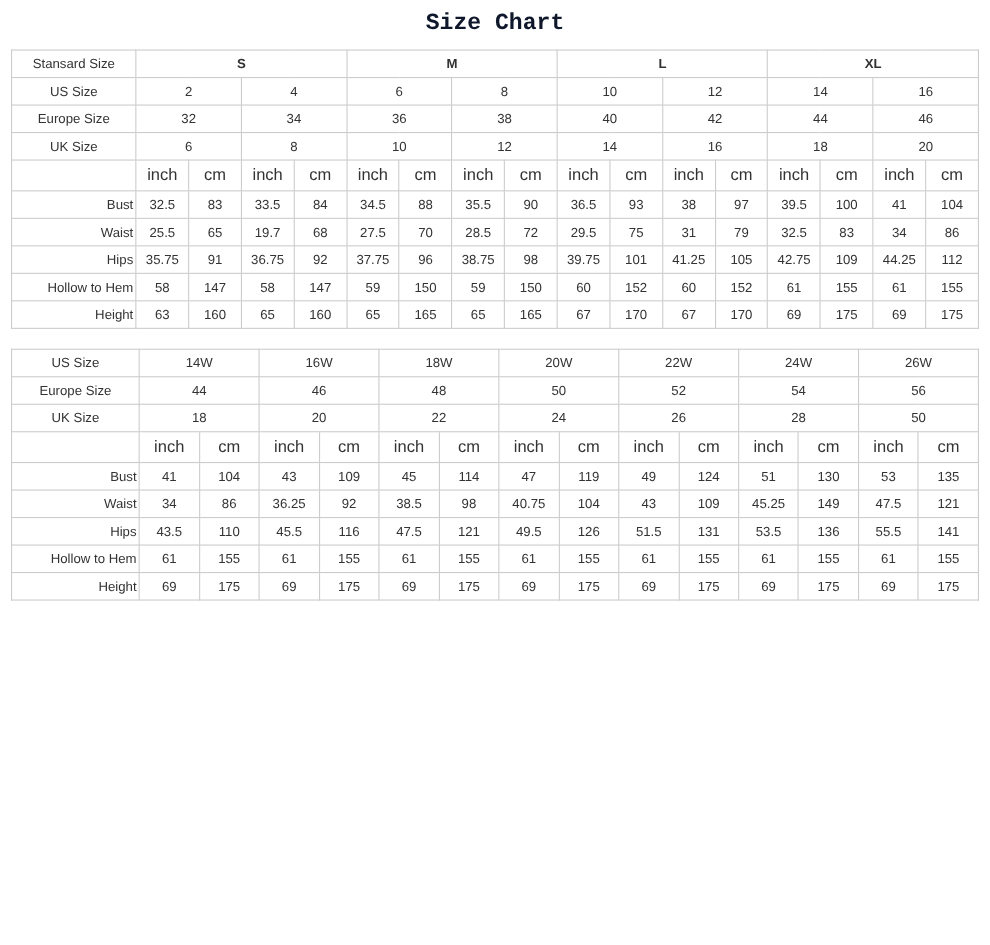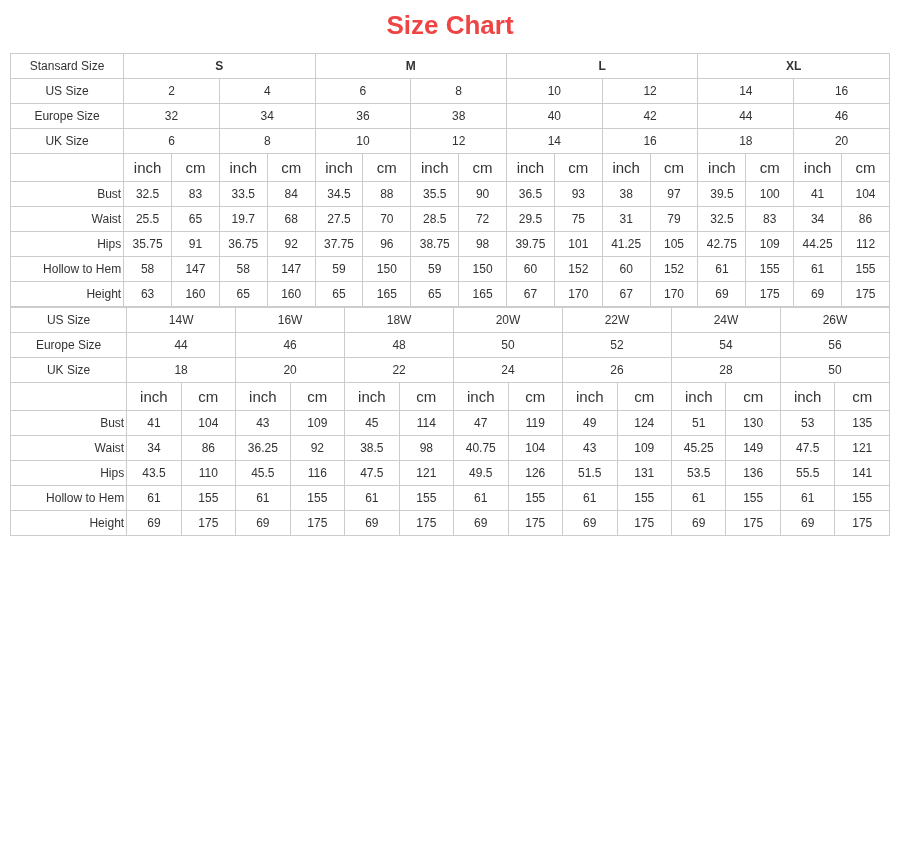--- a/index.html
+++ b/index.html
@@ -6,26 +6,28 @@
     body {
       font-family: Arial, sans-serif;
       font-size: 13px;
       background: #fff;
       color: #333;
       padding: 10px;
       width: 900px;
     }
     .page-title {
       text-align: center;
-      color: #ef4444;
-      font-size: 26px;
+      color: #0f172a;
+      font-size: 21px;
       font-weight: bold;
       margin-bottom: 12px;
+      font-family: Liberation Mono, monospace;
     }
     .chart-section {
+      margin-bottom: 18px;
     }
     table {
       width: 100%;
       border-collapse: collapse;
       table-layout: fixed;
     }
     th, td {
       border: 1px solid #ccc;
       text-align: center;
       padding: 5px 2px;

